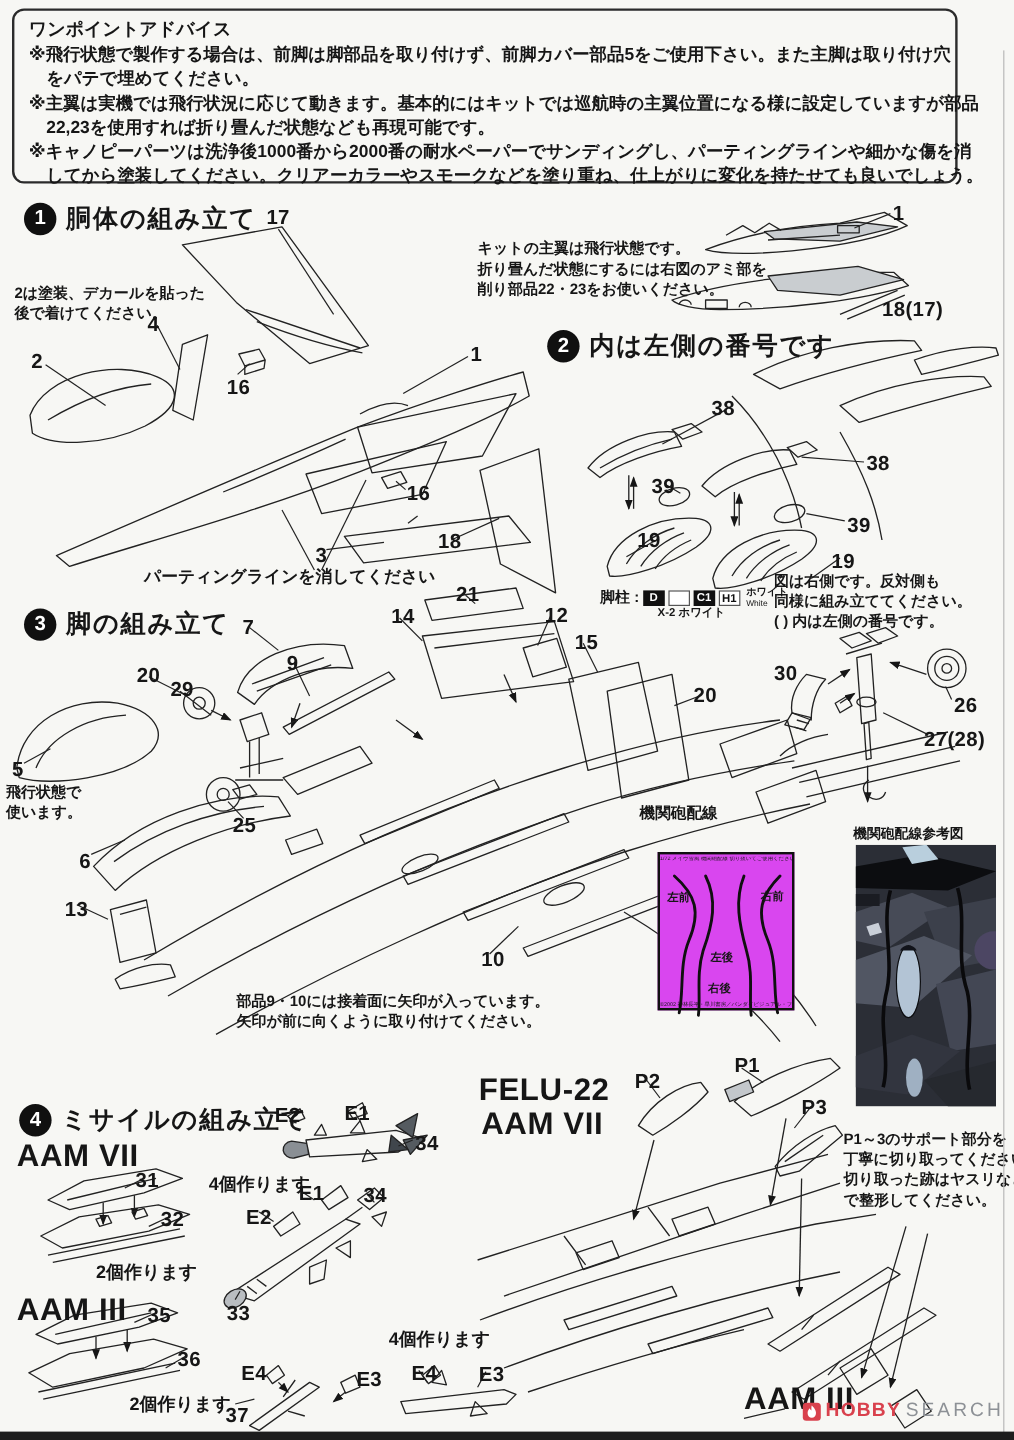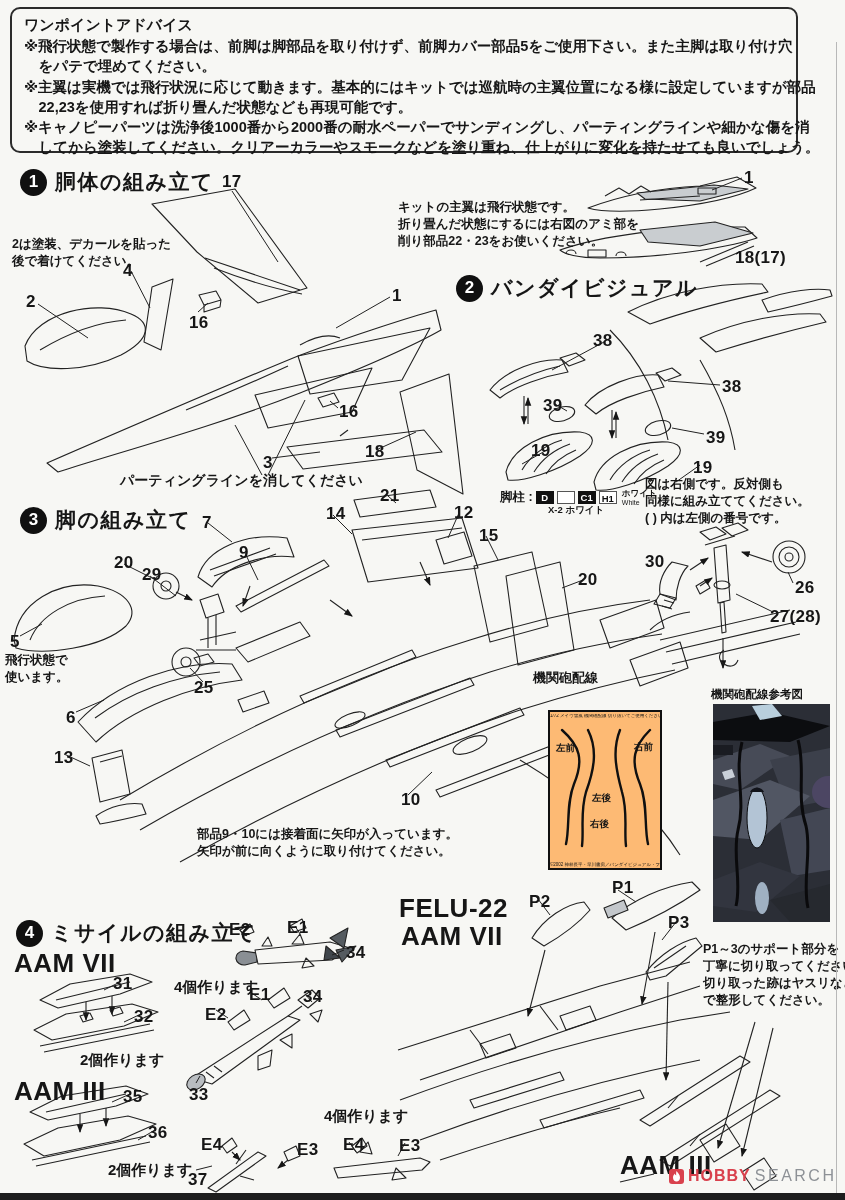--- a/index.html
+++ b/index.html
@@ -23,21 +23,21 @@
 .paint{position:absolute;left:500px;top:489px;display:flex;align-items:center;gap:3px;font-size:12.5px;font-weight:700}
 .chip{display:inline-block;min-width:18px;height:13px;font-size:9.5px;font-weight:700;text-align:center;line-height:13px;padding:0 2px}
 .chip-black{background:#101010;color:#fff}
 .chip-white{background:#fff;border:1px solid #555;color:#101010}
 .paint-right{font-size:8.5px;font-weight:700;line-height:1.05;margin-left:2px}
 .paint-right .en{font-size:7px;font-weight:400}
 .paint-below{position:absolute;left:548px;top:504px;font-size:9.5px;font-weight:700}
 .gunwire-title{position:absolute;left:533px;top:669px;font-size:13px;font-weight:700}
 .gunwire-lines{position:absolute;left:534px;top:685px;font-size:12.5px;font-weight:700;line-height:1.22;white-space:pre}
 .ref-title{position:absolute;left:711px;top:687px;font-size:11.5px;font-weight:700}
-.sticker{position:absolute;left:548px;top:710px;width:114px;height:160px;border:2px solid #101010;background:#fdba74}
+.sticker{position:absolute;left:548px;top:710px;width:114px;height:132px;border:2px solid #101010;background:#d946ef}
 .sticker-header{font-size:4.5px;line-height:1.1;text-align:center;margin-top:2px;white-space:nowrap;overflow:hidden}
 .sticker-footer{position:absolute;bottom:1px;left:0;right:0;font-size:4.5px;text-align:center;white-space:nowrap;overflow:hidden}
 .st-label{position:absolute;font-size:9.5px;font-weight:700}
 .logo{position:absolute;left:669px;top:1167px;display:flex;align-items:center;gap:4px}
 .logo-icon{width:15px;height:15px;border-radius:3px;background:#d9414d;display:flex;align-items:center;justify-content:center}
 .logo-hobby{color:#d9414d;font-size:16px;font-weight:700;letter-spacing:1px}
 .logo-search{color:#8d9196;font-size:16px;font-weight:400;letter-spacing:2.5px}
 .edge-line{position:absolute;left:836px;top:42px;width:1px;height:1158px;background:#b8b8b8}
 .bottom-bar{position:absolute;left:0;top:1193px;width:845px;height:7px;background:#1d1d1d}
 </style>
@@ -337,21 +337,21 @@
         <div>　してから塗装してください。クリアーカラーやスモークなどを塗り重ね、仕上がりに変化を持たせても良いでしょう。</div>
       </div>
   </div>
 
   <div class="sec-h" style="left:20px;top:168px">
     <span class="sec-num">1</span>
     <span class="sec-title">胴体の組み立て</span>
   </div>
   <div class="sec-h" style="left:456px;top:274px">
     <span class="sec-num">2</span>
-    <span class="sec-title">バンダイビジュアル</span>
+    <span class="sec-title">内は左側の番号です</span>
   </div>
   <div class="sec-h" style="left:20px;top:506px">
     <span class="sec-num">3</span>
     <span class="sec-title">脚の組み立て</span>
   </div>
   <div class="sec-h" style="left:16px;top:919px">
     <span class="sec-num">4</span>
     <span class="sec-title">ミサイルの組み立て</span>
   </div>
 

